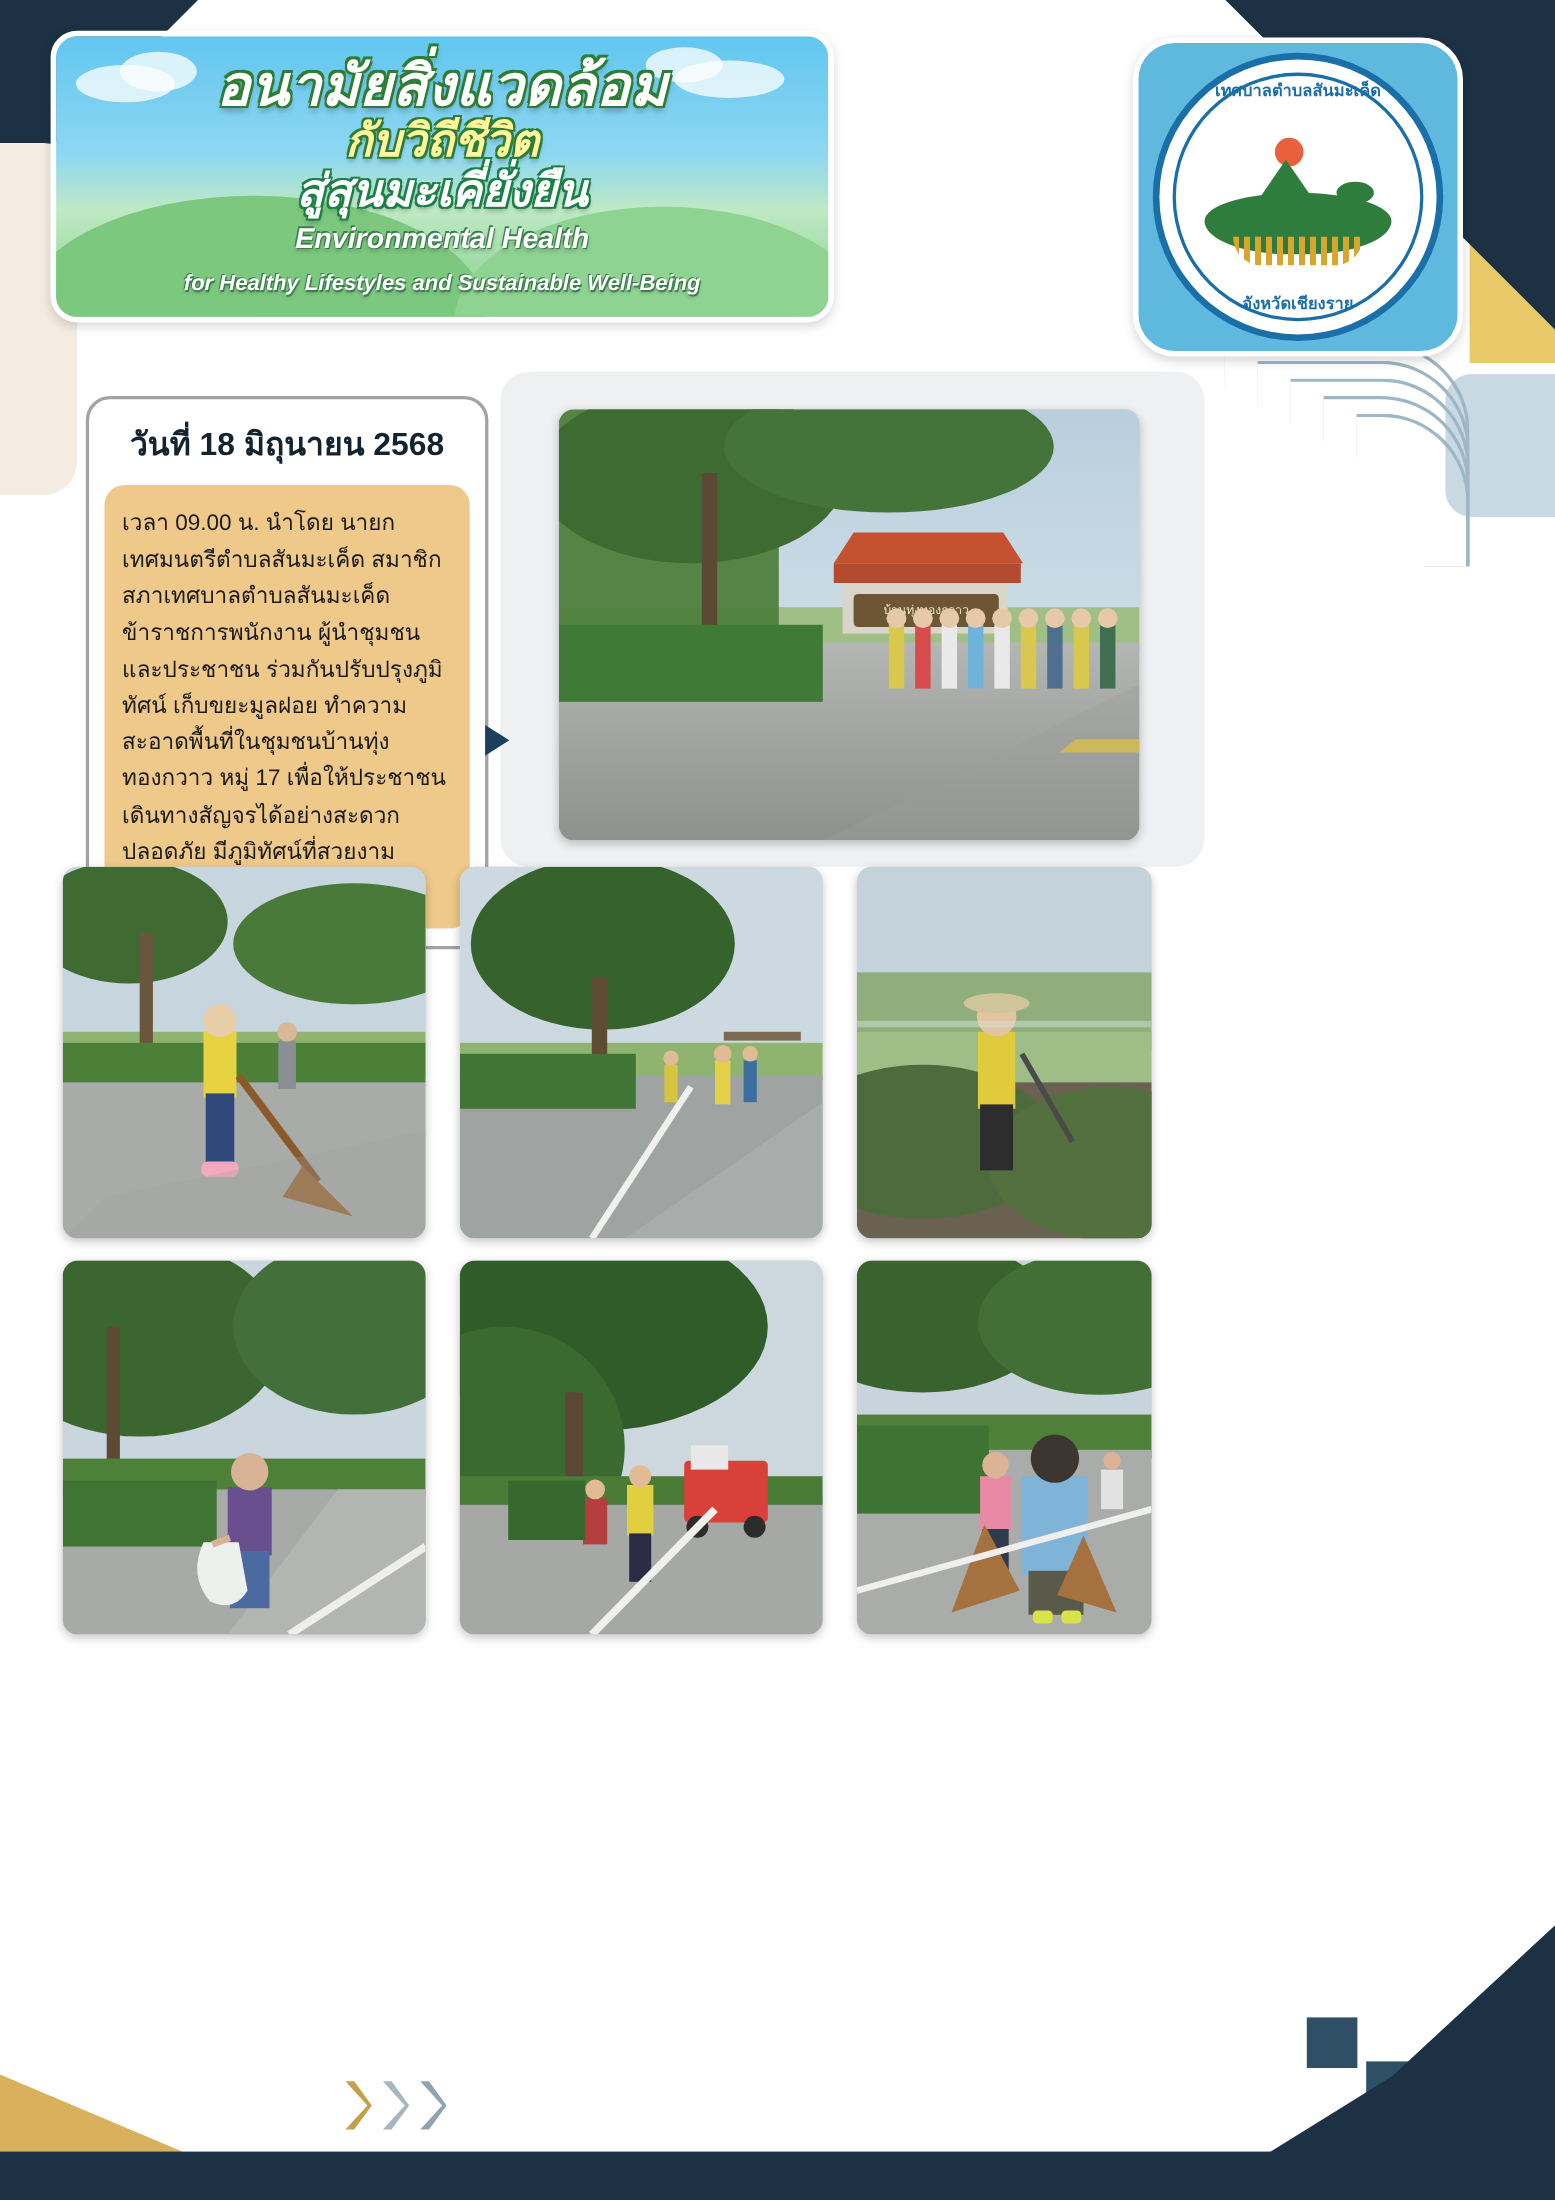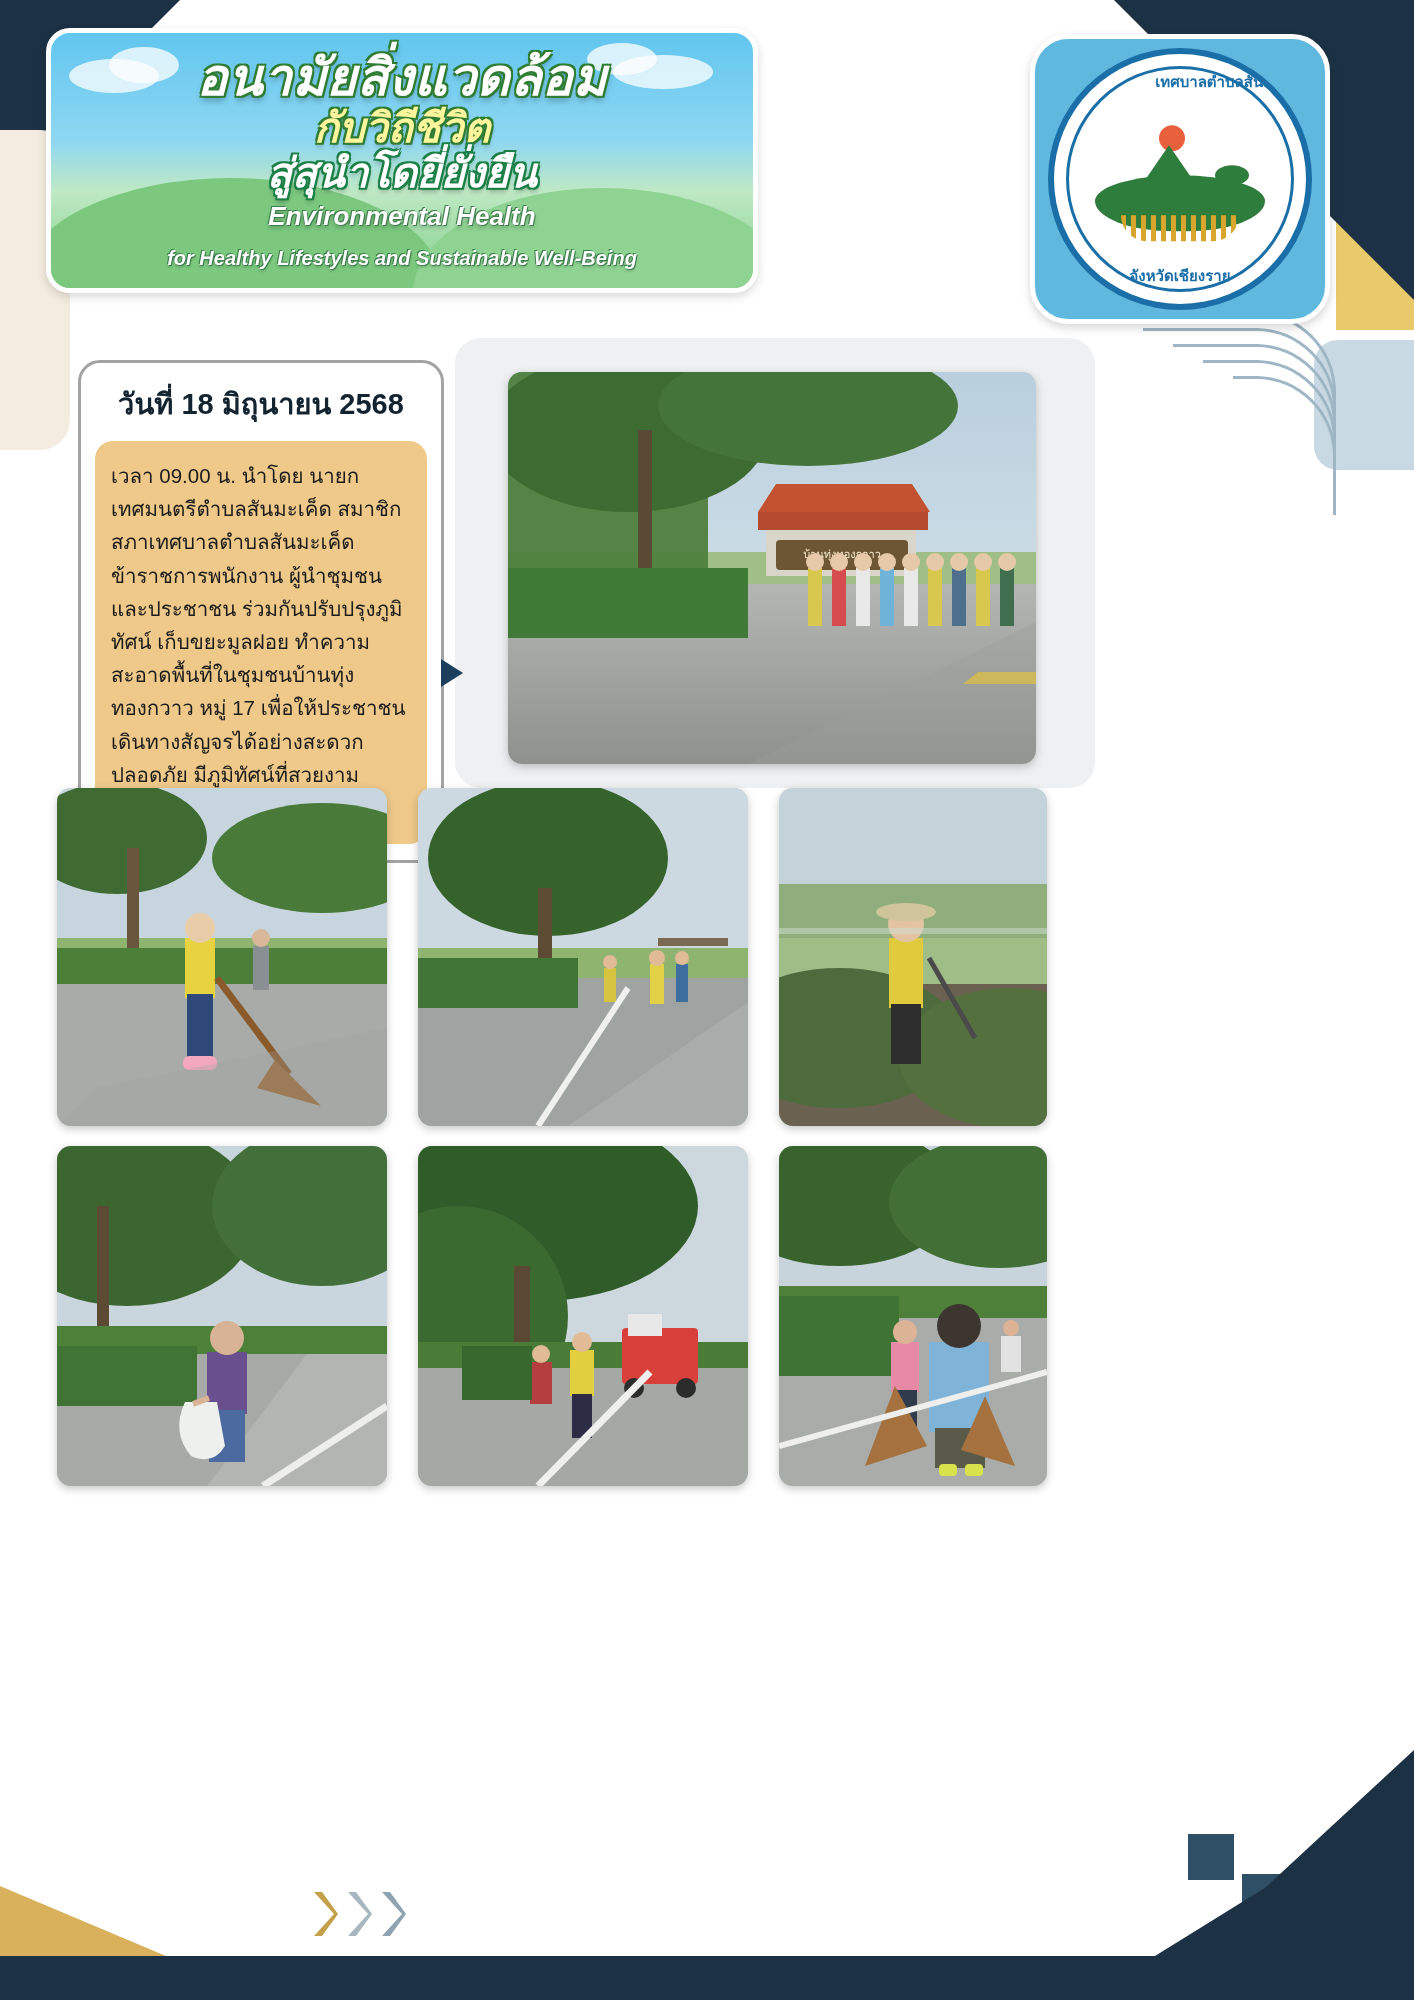--- a/index.html
+++ b/index.html
@@ -279,21 +279,21 @@
     background: repeating-linear-gradient(90deg,#d8a62c 0 5px,transparent 5px 10px);
     border-radius: 0 0 60px 60px;
   }
   .seal-text-top, .seal-text-bottom {
     position: absolute;
     left: 0; width: 100%;
     text-align: center;
     color: #1b6fa8;
     font-weight: bold;
   }
-  .seal-text-top { top: 16px; font-size: 15px; text-align: right; }
+  .seal-text-top { top: 16px; font-size: 15px; }
   .seal-text-bottom { bottom: 16px; font-size: 15px; }
 
   
   .info-box {
     position: absolute;
     left: 78px; top: 360px;
     width: 366px;
     border: 3px solid #a3a3a3;
     border-radius: 22px;
     background: #ffffff;
@@ -392,21 +392,21 @@
         <div class="cloud" style="left:58px;top:14px;width:70px;height:36px;"></div>
         <div class="cloud" style="right:40px;top:22px;width:100px;height:34px;"></div>
         <div class="cloud" style="right:96px;top:10px;width:70px;height:32px;"></div>
       </div>
       <div class="hill"></div>
       <div class="hill2"></div>
 
       <div class="banner-text">
         <div class="title-th-1">อนามัยสิ่งแวดล้อม</div>
         <div class="title-th-2">กับวิถีชีวิต</div>
-        <div class="title-th-3">สู่สุนำโดยี่ยั่งยืน</div>
+        <div class="title-th-3">สู่สุนมะเคี่ยั่งยืน</div>
         <div class="title-en-1">Environmental Health</div>
         <div class="title-en-2">for Healthy Lifestyles and Sustainable Well-Being</div>
       </div>
     </div>
 
     <div class="seal-wrap">
       <div class="seal">
         <div class="seal-inner-ring"></div>
         <div class="seal-text-top">เทศบาลตำบลสันมะเค็ด</div>
         <div class="seal-scene">

